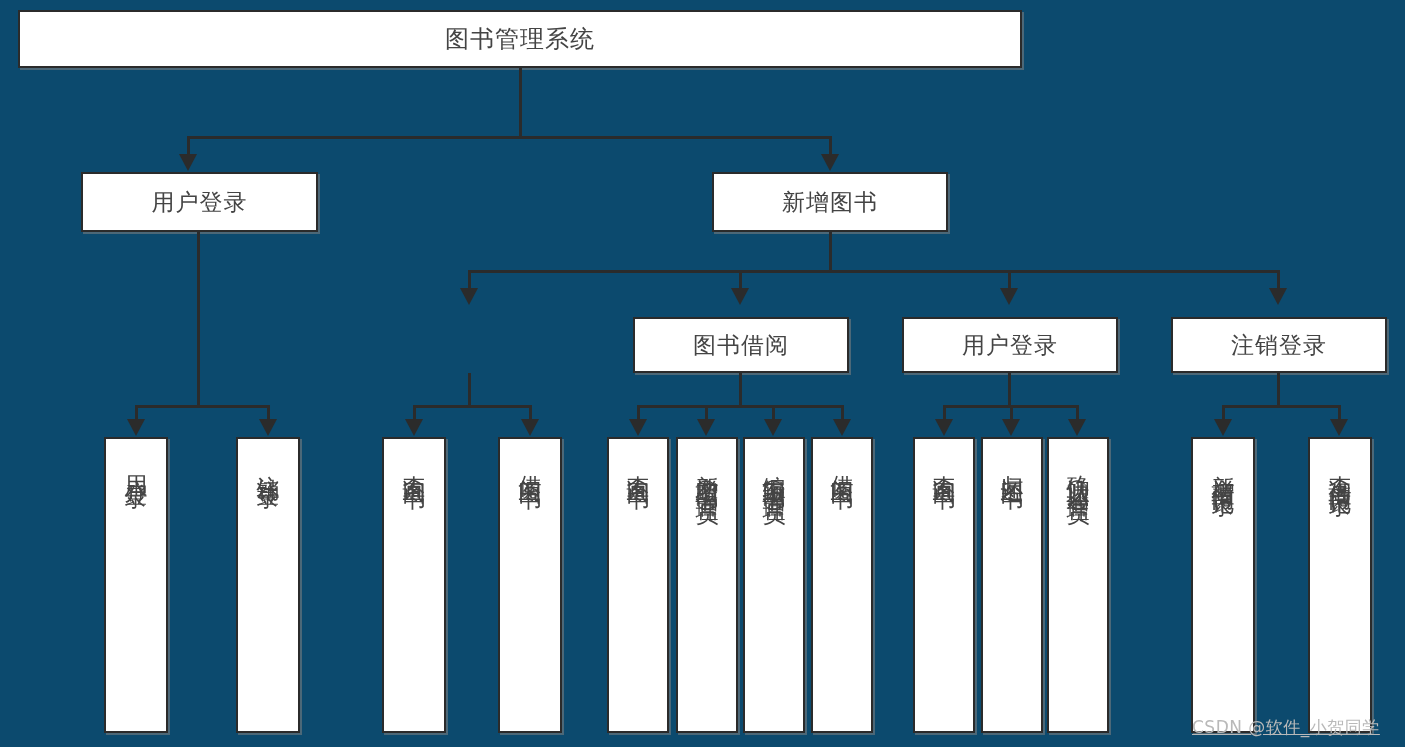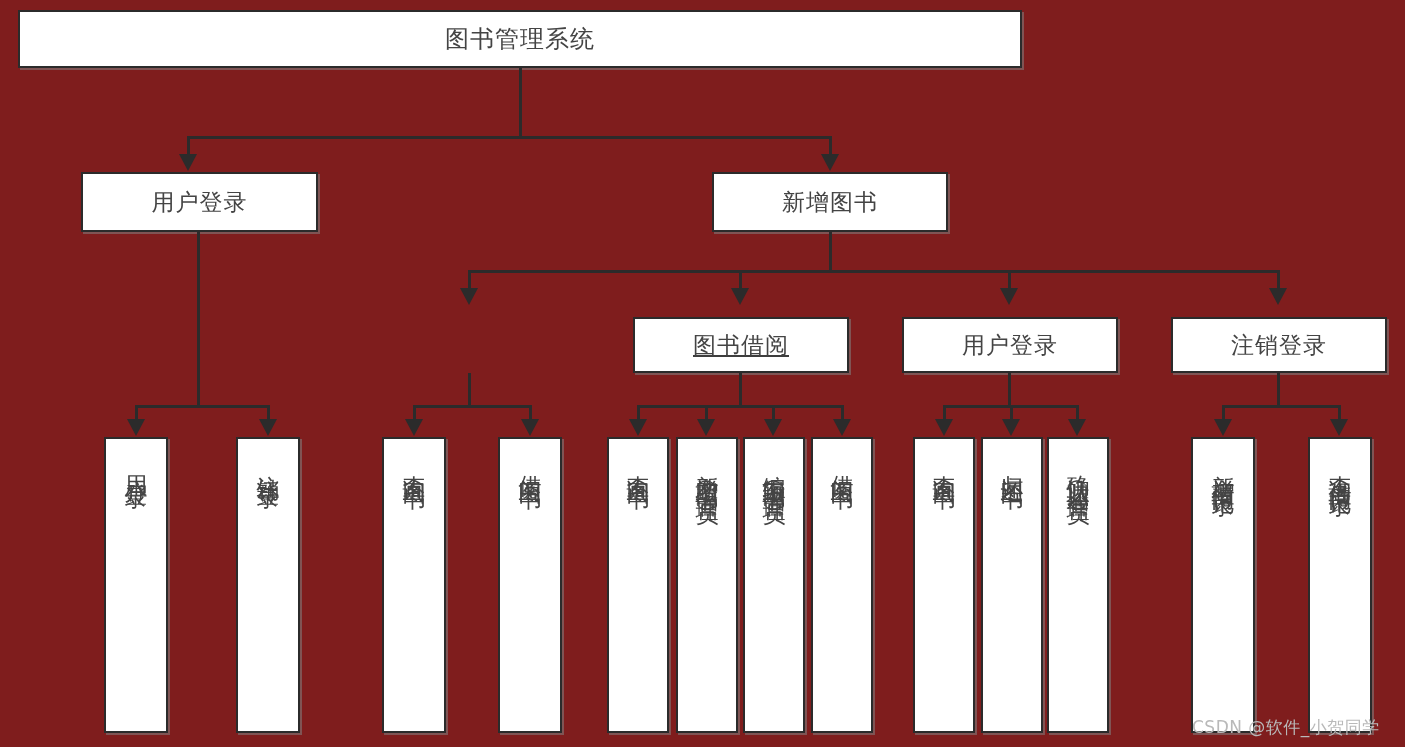--- a/index.html
+++ b/index.html
@@ -7,21 +7,21 @@
     padding: 0;
     background: #ffffff;
   }
   body {
     font-family: "DejaVu Sans", "Liberation Sans", sans-serif;
   }
   #canvas {
     position: relative;
     width: 1405px;
     height: 747px;
-    background: #7f1d1d;
+    background: #0c4a6e;
     overflow: hidden;
   }
   
   .node {
     position: absolute;
     box-sizing: border-box;
     background: #ffffff;
     border: 2px solid #2b2b2b;
     box-shadow: 2px 2px 0 0 rgba(130,130,130,0.55);
     display: flex;
@@ -64,20 +64,21 @@
     border-right: 9px solid transparent;
     border-top: 17px solid #2b2b2b;
   }
   
   #watermark {
     position: absolute;
     font-size: 17px;
     color: #b9b9b9;
     white-space: nowrap;
     letter-spacing: 0.5px;
+    text-decoration: underline;
   }
 </style>
 </head>
 <body>
 
 <div id="canvas">
 
   <div class="node root" style="left:18px; top:10px; width:1004px; height:58px;">
     <span class="label">图书管理系统</span>
   </div>
@@ -111,21 +112,21 @@
   <div class="hline" style="left:468px; top:270px; width:812px; height:3px;"></div>
   <div class="vline" style="left:468px; top:270px; width:3px; height:22px;"></div>
   <div class="arrow" style="left:460px; top:288px;"></div>
   <div class="vline" style="left:739px; top:270px; width:3px; height:22px;"></div>
   <div class="arrow" style="left:731px; top:288px;"></div>
   <div class="vline" style="left:1008px; top:270px; width:3px; height:22px;"></div>
   <div class="arrow" style="left:1000px; top:288px;"></div>
   <div class="vline" style="left:1277px; top:270px; width:3px; height:22px;"></div>
   <div class="arrow" style="left:1269px; top:288px;"></div>
 
-  <div class="node" style="left:633px; top:317px; width:216px; height:56px;text-decoration:underline;">
+  <div class="node" style="left:633px; top:317px; width:216px; height:56px;">
     <span class="label">图书借阅</span>
   </div>
   <div class="node" style="left:902px; top:317px; width:216px; height:56px;">
     <span class="label">用户登录</span>
   </div>
   <div class="node" style="left:1171px; top:317px; width:216px; height:56px;">
     <span class="label">注销登录</span>
   </div>
 
   <div class="vline" style="left:468px; top:373px; width:3px; height:34px;"></div>

